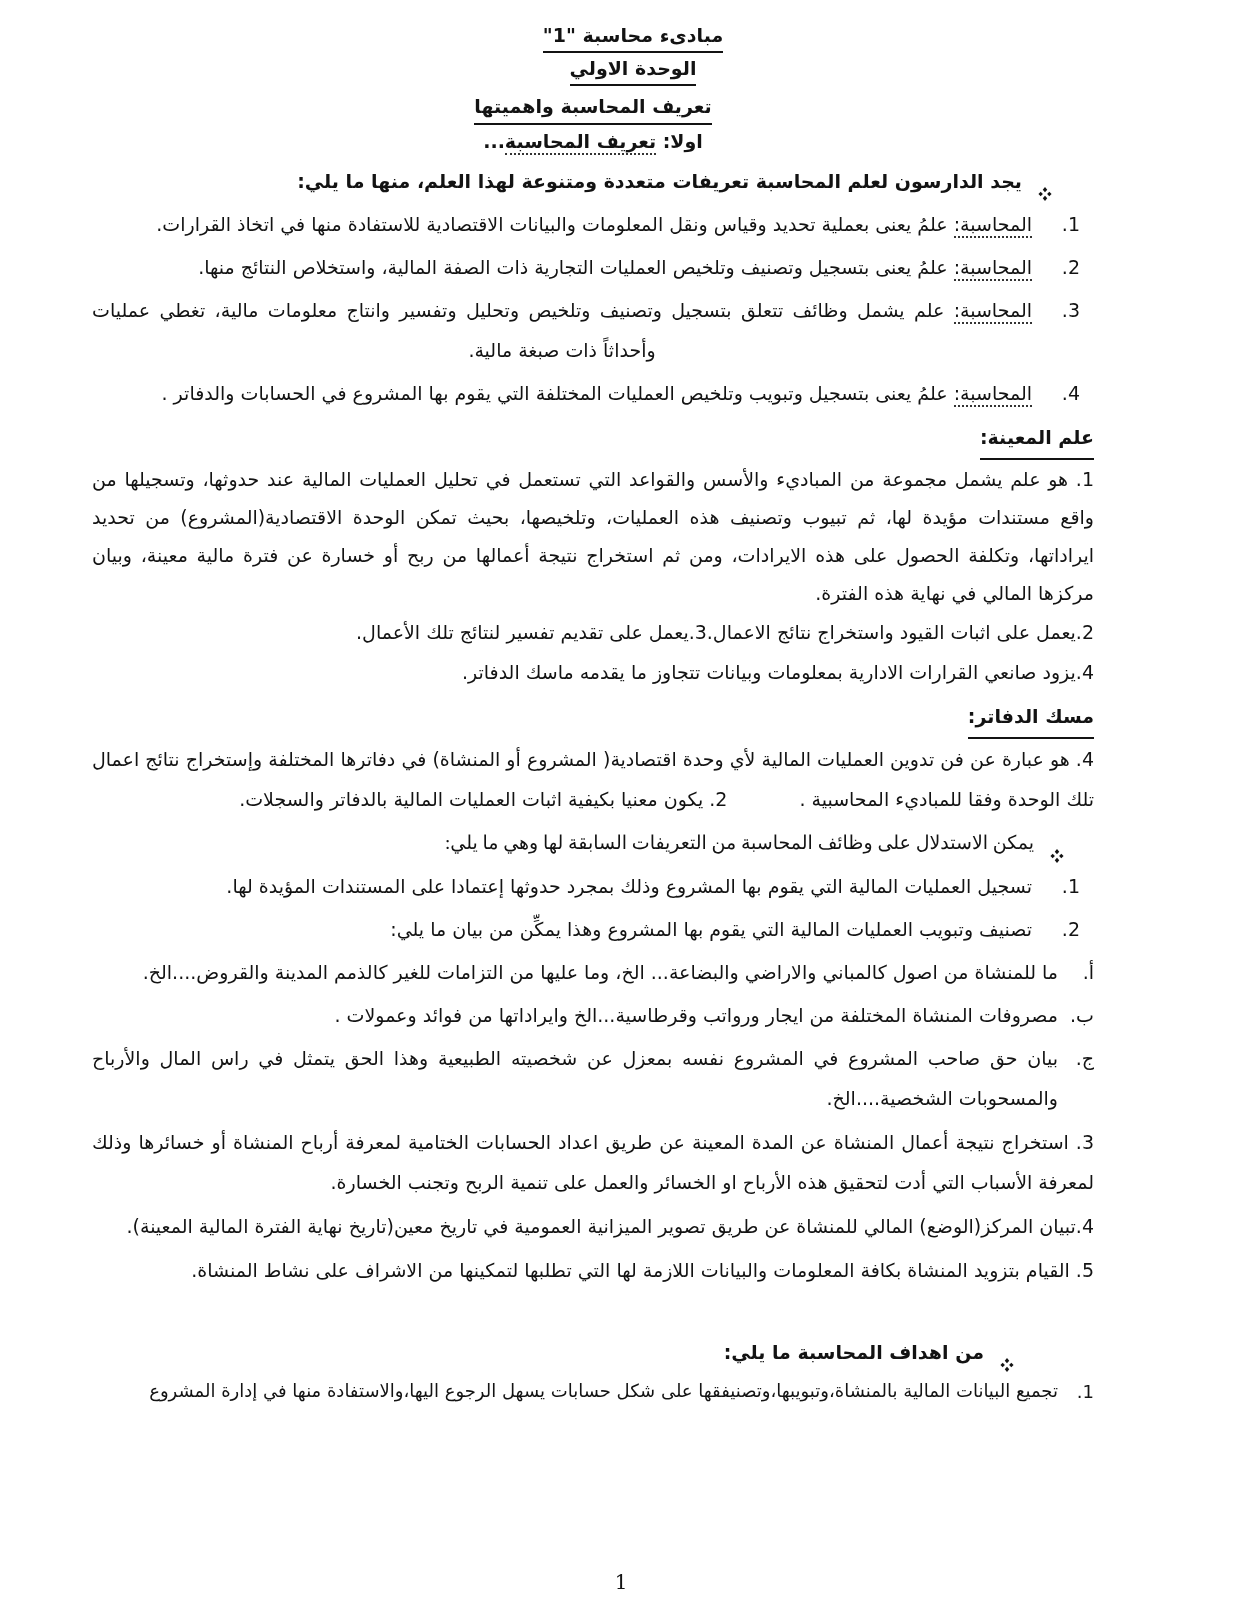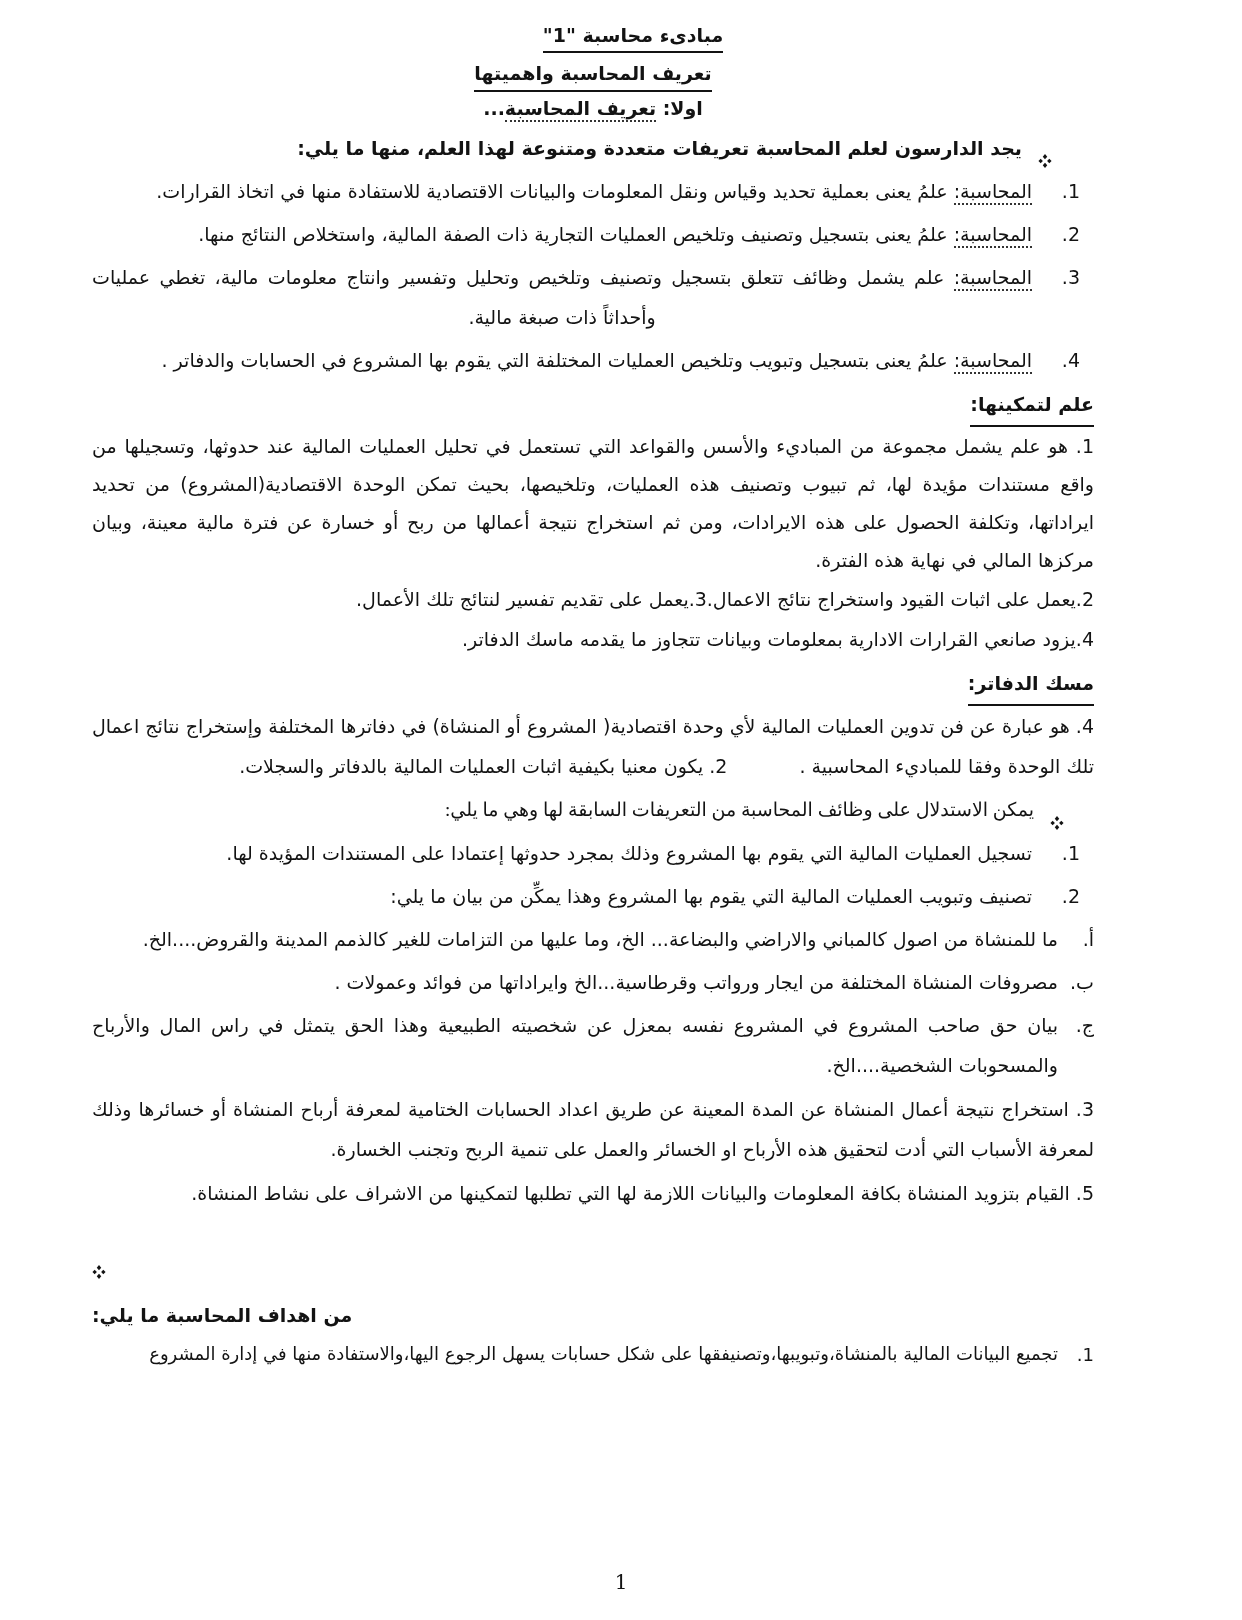--- a/index.html
+++ b/index.html
@@ -47,20 +47,21 @@
   .mt-s { margin-top:4px; }
   .mt-l { margin-top:42px; }
 </style>
 </head>
 <body>
 
 <div class="page">
 
   <div class="center title-block">
     <div><span class="u-solid bold">مبادىء محاسبة "1"</span></div>
+    <div><span class="u-solid bold">الوحدة الاولي</span></div>
   </div>
 
   <div class="h-line mt-s">
     <span class="u-solid bold">تعريف المحاسبة واهميتها</span>
   </div>
   <div class="h-line bold">
     <span>اولا: </span><span class="u-dotted">تعريف المحاسبة</span><span>...</span>
   </div>
 
   <div class="bullet-row" style="margin-right:42px;">
@@ -89,21 +90,21 @@
     <span class="li-num">3.</span>
     <div class="li-body just last-center"><span class="u-dotted">المحاسبة:</span> <span>علم يشمل وظائف تتعلق بتسجيل وتصنيف وتلخيص وتحليل وتفسير وانتاج معلومات مالية، تغطي عمليات وأحداثاً ذات صبغة مالية.</span></div>
   </div>
   <div class="li def-item indent-2">
     <span class="li-num">4.</span>
     <div class="li-body just"><span class="u-dotted">المحاسبة:</span> <span>علمُ يعنى بتسجيل وتبويب وتلخيص العمليات المختلفة التي يقوم بها المشروع في الحسابات والدفاتر .</span></div>
   </div>
 
 
   <div class="body-line mt-s">
-    <span class="u-solid bold">علم لتمكينها:</span>
+    <span class="u-solid bold">علم المعينة:</span>
   </div>
   <div class="para-wide">1. هو علم يشمل مجموعة من المباديء والأسس والقواعد التي تستعمل في تحليل العمليات المالية عند حدوثها، وتسجيلها من واقع مستندات مؤيدة لها، ثم تبيوب وتصنيف هذه العمليات، وتلخيصها، بحيث تمكن الوحدة الاقتصادية(المشروع) من تحديد ايراداتها، وتكلفة الحصول على هذه الايرادات، ومن ثم استخراج نتيجة أعمالها من ربح أو خسارة عن فترة مالية معينة، وبيان مركزها المالي في نهاية هذه الفترة.</div>
   <div class="body-line just">2.يعمل على اثبات القيود واستخراج نتائج الاعمال.3.يعمل على تقديم تفسير لنتائج تلك الأعمال.</div>
   <div class="body-line just">4.يزود صانعي القرارات الادارية بمعلومات وبيانات تتجاوز ما يقدمه ماسك الدفاتر.</div>
 
   <div class="body-line mt-s">
     <span class="u-solid bold">مسك الدفاتر:</span>
   </div>
   <div class="body-line just">
     <span>4. هو عبارة عن فن تدوين العمليات المالية لأي وحدة اقتصادية( المشروع أو المنشاة) في دفاترها المختلفة وإستخراج نتائج اعمال تلك الوحدة وفقا للمباديء المحاسبية .</span><span class="tab-gap"></span><span>2. يكون معنيا بكيفية اثبات العمليات المالية بالدفاتر والسجلات.</span>
@@ -140,23 +141,24 @@
   <div class="li def-item">
     <span class="li-num-sm">ب.</span>
     <div class="li-body just">مصروفات المنشاة المختلفة من ايجار ورواتب وقرطاسية...الخ وايراداتها من فوائد وعمولات .</div>
   </div>
   <div class="li def-item">
     <span class="li-num-sm">ج.</span>
     <div class="li-body just">بيان حق صاحب المشروع في المشروع نفسه بمعزل عن شخصيته الطبيعية وهذا الحق يتمثل في راس المال والأرباح والمسحوبات الشخصية....الخ.</div>
   </div>
 
   <div class="body-line just mt-s">3. استخراج نتيجة أعمال المنشاة عن المدة المعينة عن طريق اعداد الحسابات الختامية لمعرفة أرباح المنشاة أو خسائرها وذلك لمعرفة الأسباب التي أدت لتحقيق هذه الأرباح او الخسائر والعمل على تنمية الربح وتجنب الخسارة.</div>
+  <div class="body-line just mt-s">4.تبيان المركز(الوضع) المالي للمنشاة عن طريق تصوير الميزانية العمومية في تاريخ معين(تاريخ نهاية الفترة المالية المعينة).</div>
   <div class="body-line just mt-s">5. القيام بتزويد المنشاة بكافة المعلومات والبيانات اللازمة لها التي تطلبها لتمكينها من الاشراف على نشاط المنشاة.</div>
 
-  <div class="bullet-row mt-l" style="margin-right:80px;flex-direction:column;">
+  <div class="bullet-row mt-l" style="margin-right:80px;">
     <span class="bullet-glyph">
       <svg width="14" height="14" viewBox="0 0 20 20">
           <g fill="#131313">
         <path d="M10 0 L13.2 3.8 L10 7.6 L6.8 3.8 Z"></path>
         <path d="M3.8 6.8 L7 10 L3.8 13.2 L0.6 10 Z"></path>
         <path d="M16.2 6.8 L19.4 10 L16.2 13.2 L13 10 Z"></path>
         <path d="M10 12.4 L13.2 16.2 L10 20 L6.8 16.2 Z"></path>
       </g>
         </svg>
     </span>

